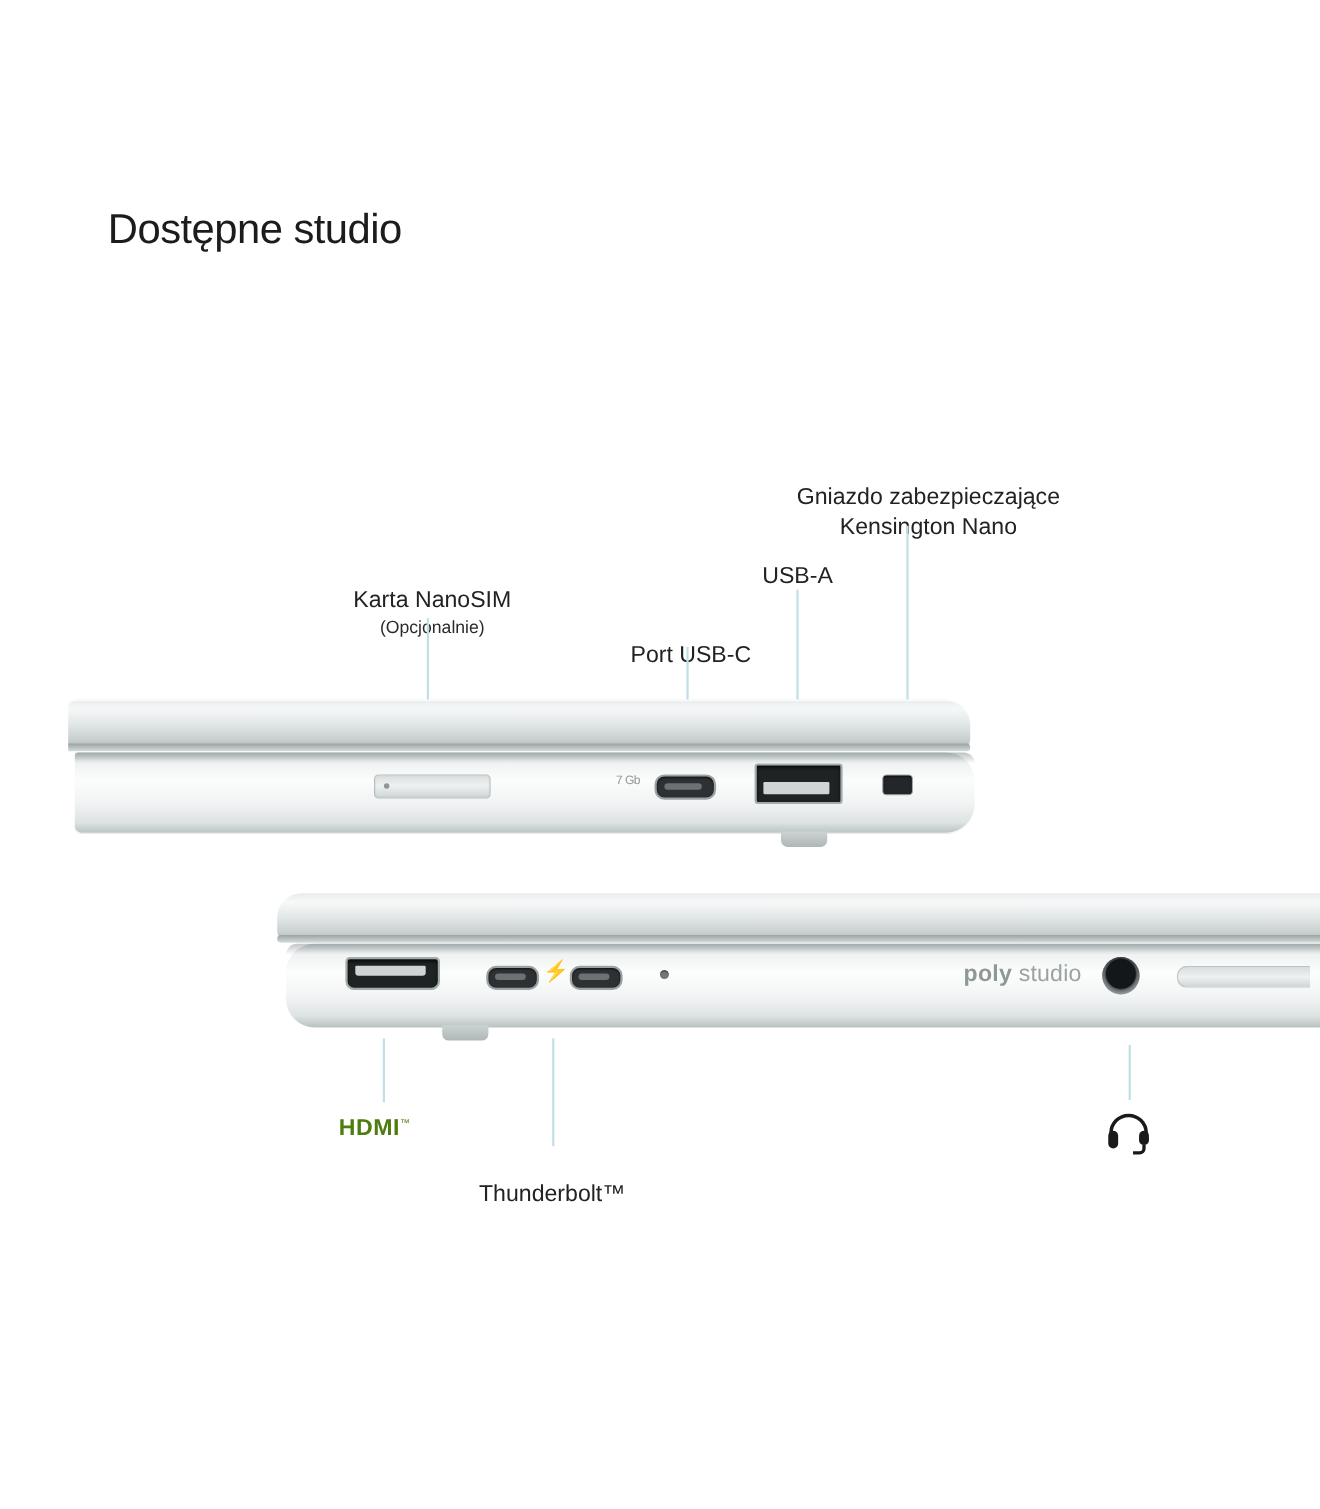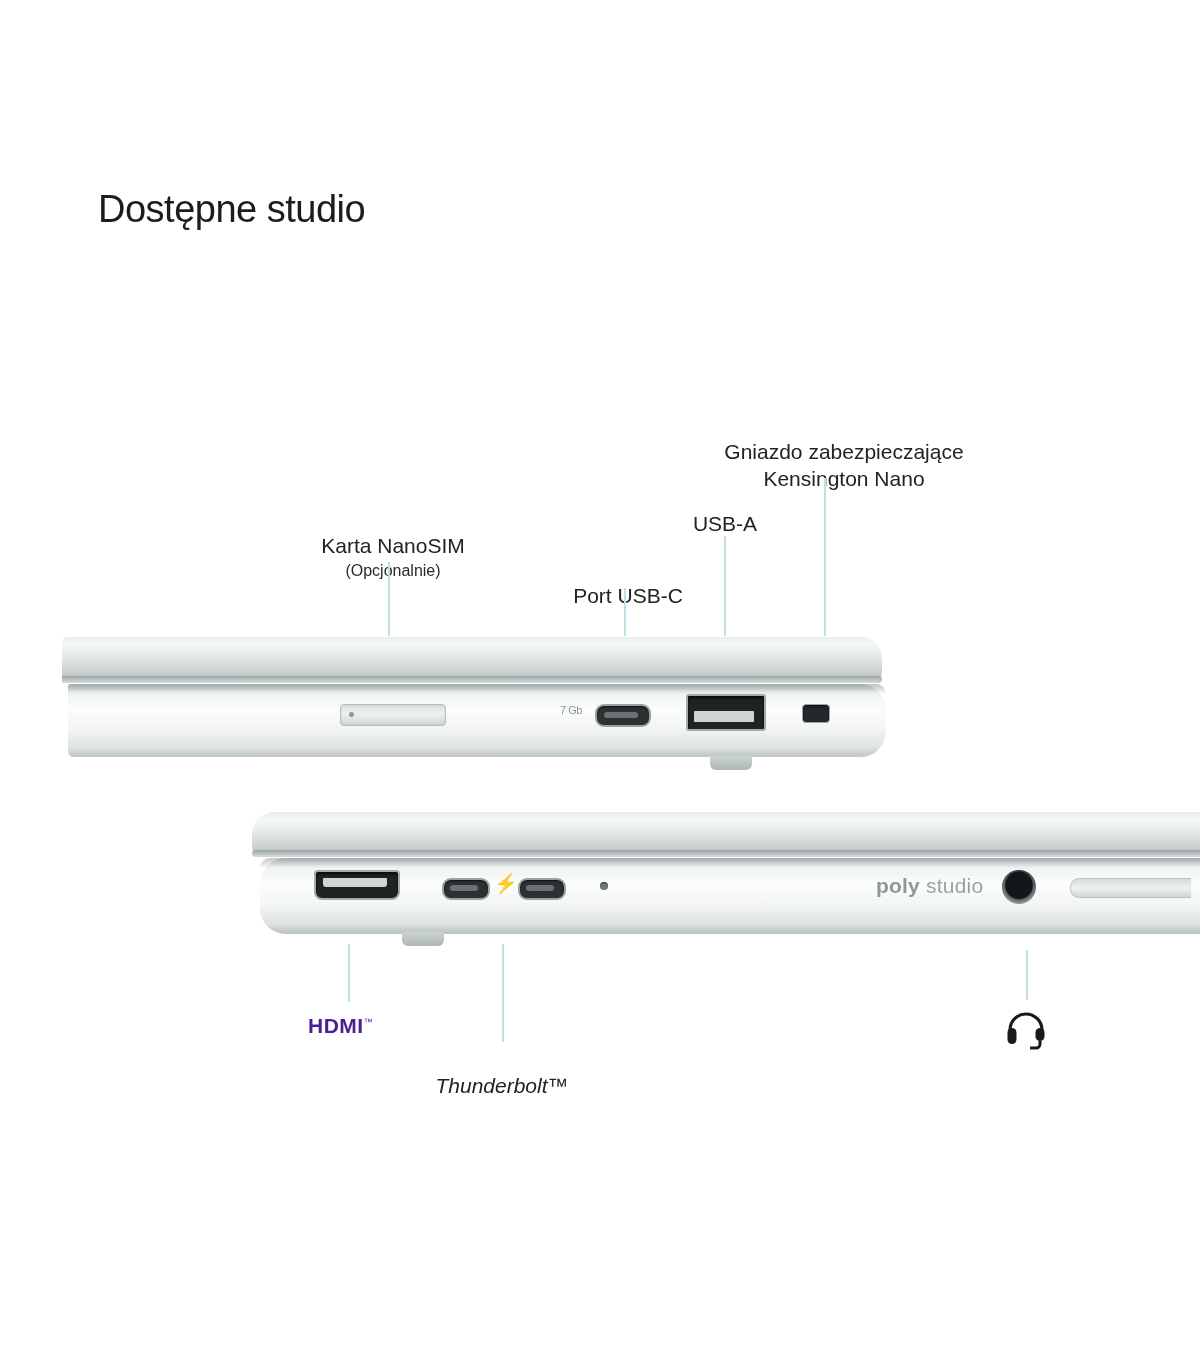--- a/index.html
+++ b/index.html
@@ -362,21 +362,21 @@
   }
 
   
   #hdmi-logo {
     position: absolute;
     left: 308px;
     top: 1014px;
     font-size: 21px;
     font-weight: 700;
     letter-spacing: 0.5px;
-    color: #4c1d95;
+    color: #4d7c0f;
   }
   #hdmi-logo sup {
     font-size: 9px;
     font-weight: 400;
     vertical-align: super;
   }
   #headset-icon {
     position: absolute;
     left: 1004px;
     top: 1006px;
@@ -463,21 +463,21 @@
   <div class="port" id="port-headset"></div>
   <div class="port" id="speaker-slot"></div>
 </div>
 
 <div class="leader" style="left:348px; top:944px; height:58px;"></div>
 <div id="hdmi-logo">
   <span>HDMI</span><sup>™</sup>
 </div>
 
 <div class="leader" style="left:502px; top:944px; height:98px;"></div>
-<div class="callout" style="left:362px; top:1046px; width:280px;font-style:italic;">
+<div class="callout" style="left:362px; top:1046px; width:280px;">
   <span>Thunderbolt™</span>
 </div>
 
 <div class="leader" style="left:1026px; top:950px; height:50px;"></div>
 <svg id="headset-icon" viewBox="0 0 44 44">
   <path d="M6 24 A16 16 0 0 1 38 24" fill="none" stroke="#1a1a1a" stroke-width="3.2" stroke-linecap="round"></path>
   <rect x="3.5" y="22" width="9" height="16" rx="4.5" fill="#1a1a1a"></rect>
   <rect x="31.5" y="22" width="9" height="13" rx="4.5" fill="#1a1a1a"></rect>
   <path d="M36 35 v3 a4 4 0 0 1 -4 4 h-6" fill="none" stroke="#1a1a1a" stroke-width="3"></path>
 </svg>

